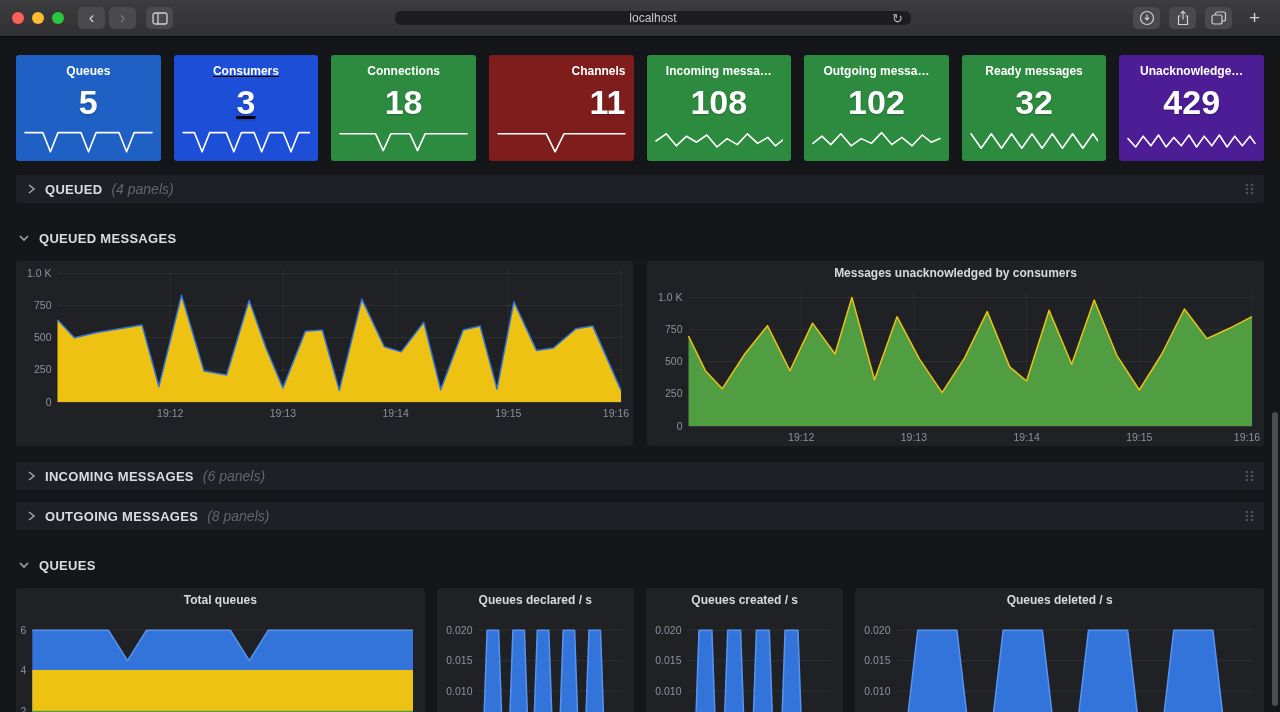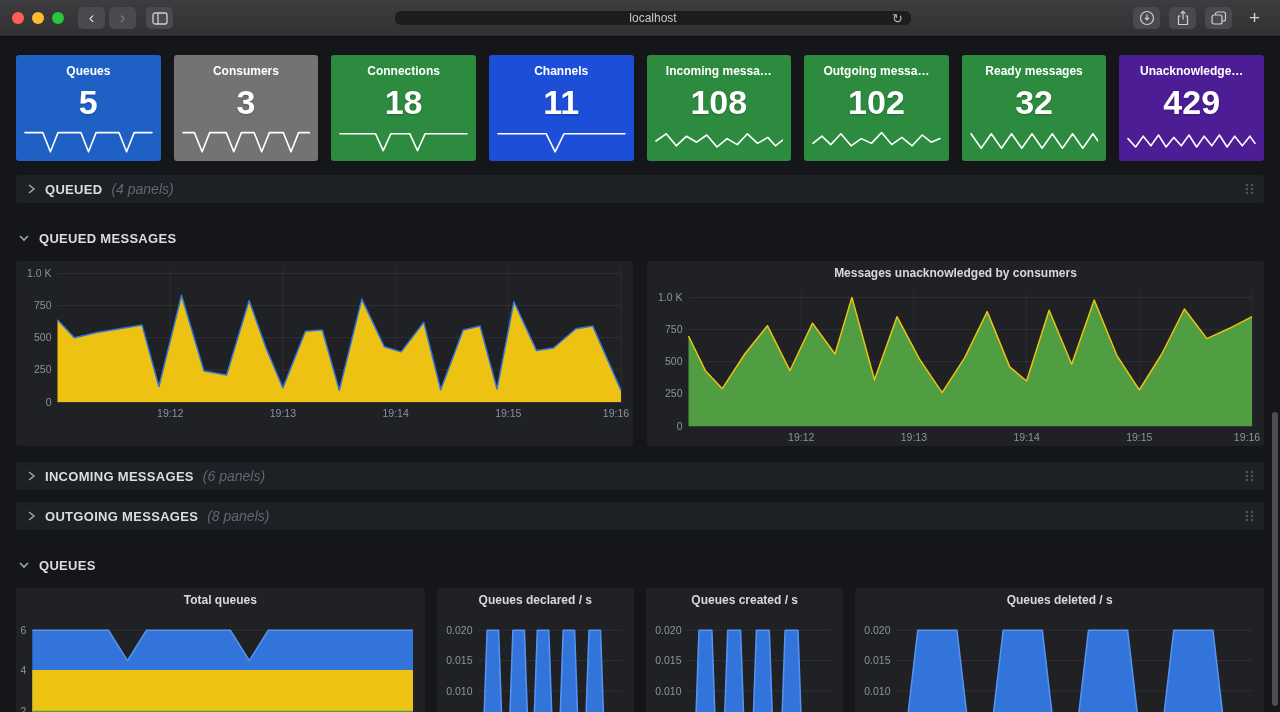--- a/index.html
+++ b/index.html
@@ -115,37 +115,37 @@
 
     <div class="stat-row" id="statRow">
   <div class="stat-panel" style="background: rgb(31, 96, 196);">
     <div class="stat-title">Queues</div>
     <div class="stat-value">5</div>
     <svg class="stat-spark">
             <polyline points="1.0,5.6 18.8,5.6 26.4,24.8 34.0,5.6 56.9,5.6 64.5,24.8 72.1,5.6 95.0,5.6 102.6,24.8 110.2,5.6 128.0,5.6" fill="none" stroke="#ffffff" stroke-width="1.6" stroke-linejoin="round" stroke-linecap="round"></polyline>
           </svg>
   </div>
 
-  <div class="stat-panel" style="background: #737373;">
+  <div class="stat-panel" style="background: #1d4ed8; text-decoration: underline;">
     <div class="stat-title">Consumers</div>
     <div class="stat-value">3</div>
     <svg class="stat-spark">
             <polyline points="1.0,5.6 12.4,5.6 20.1,24.8 27.7,5.6 44.2,5.6 51.8,24.8 59.4,5.6 72.1,5.6 79.7,24.8 87.4,5.6 101.3,5.6 109.0,24.8 116.6,5.6 128.0,5.6" fill="none" stroke="#ffffff" stroke-width="1.6" stroke-linejoin="round" stroke-linecap="round"></polyline>
           </svg>
   </div>
 
   <div class="stat-panel" style="background: rgb(45, 139, 63);">
     <div class="stat-title">Connections</div>
     <div class="stat-value">18</div>
     <svg class="stat-spark">
             <polyline points="1.0,6.8 36.6,6.8 44.2,23.6 51.8,6.8 70.9,6.8 78.5,23.6 86.1,6.8 128.0,6.8" fill="none" stroke="#ffffff" stroke-width="1.6" stroke-linejoin="round" stroke-linecap="round"></polyline>
           </svg>
   </div>
 
-  <div class="stat-panel" style="background: #1d4ed8;">
+  <div class="stat-panel" style="background: #7f1d1d; align-items: flex-end;">
     <div class="stat-title">Channels</div>
     <div class="stat-value">11</div>
     <svg class="stat-spark">
             <polyline points="1.0,6.8 49.3,6.8 58.1,24.8 67.0,6.8 128.0,6.8" fill="none" stroke="#ffffff" stroke-width="1.6" stroke-linejoin="round" stroke-linecap="round"></polyline>
           </svg>
   </div>
 
   <div class="stat-panel" style="background: rgb(45, 139, 63); align-items: center;">
     <div class="stat-title">Incoming messa…</div>
     <div class="stat-value">108</div>

